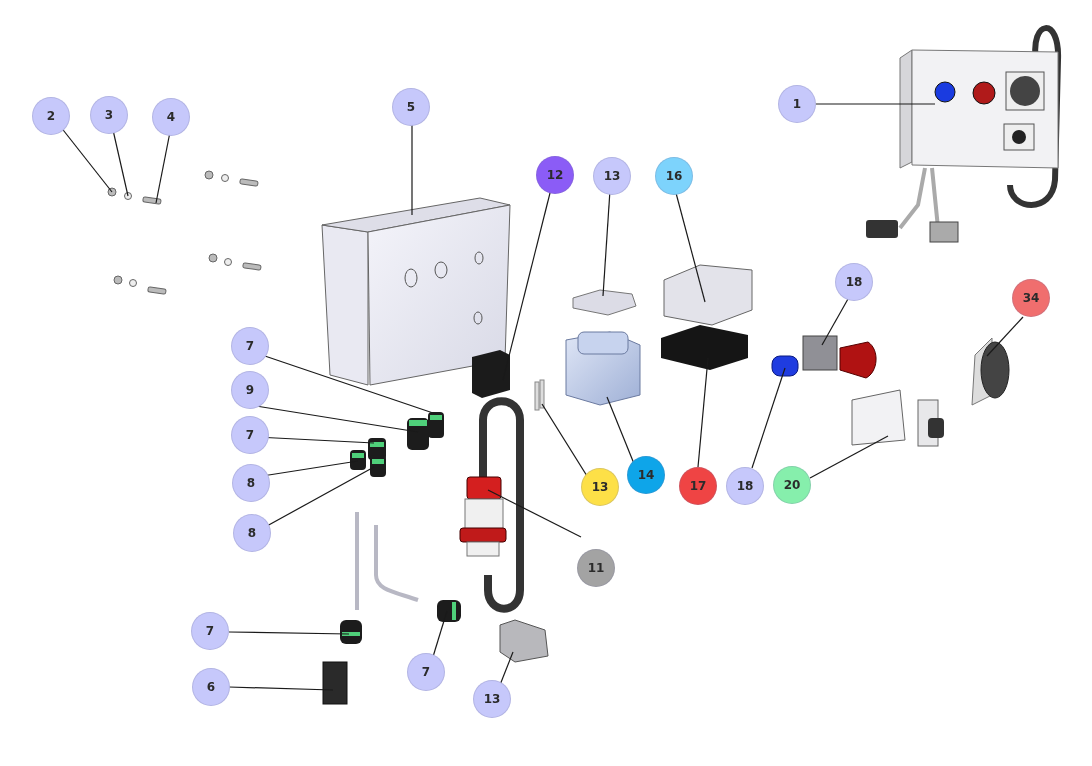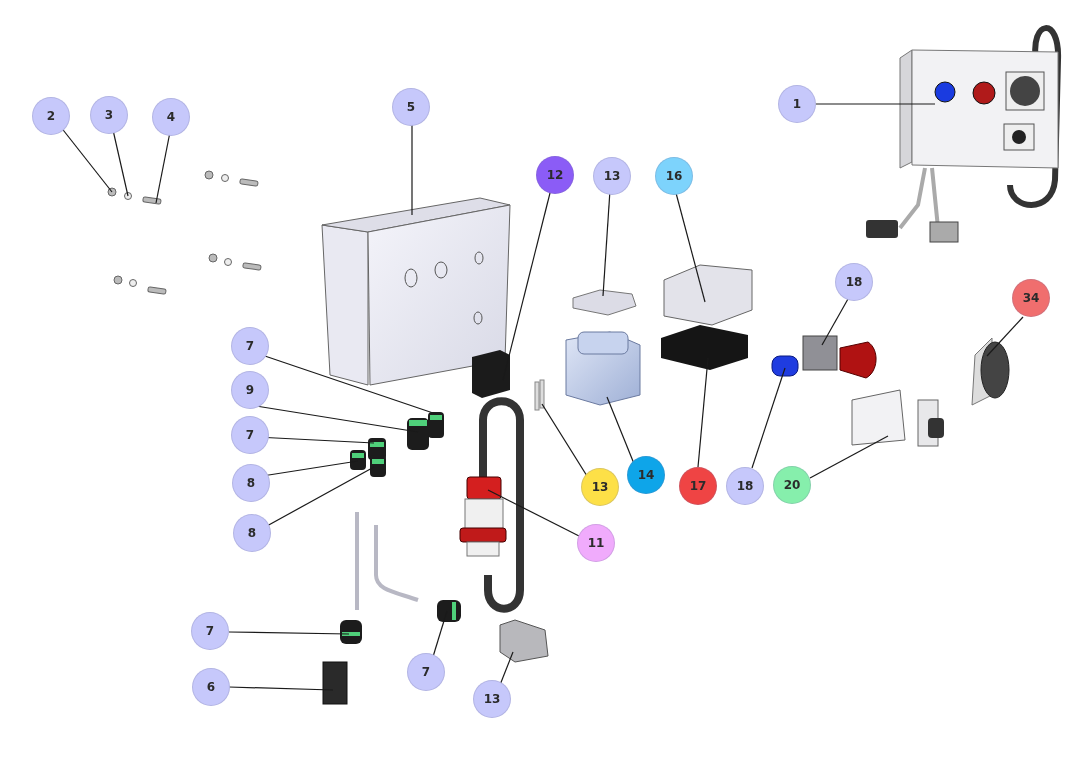--- a/index.html
+++ b/index.html
@@ -191,21 +191,21 @@
 <div class="callout" style="left:411px;top:107px;background:#c6c8fb">5</div>
 <div class="callout" style="left:211px;top:687px;background:#c6c8fb">6</div>
 <div class="callout" style="left:250px;top:346px;background:#c6c8fb">7</div>
 <div class="callout" style="left:250px;top:390px;background:#c6c8fb">9</div>
 <div class="callout" style="left:250px;top:435px;background:#c6c8fb">7</div>
 <div class="callout" style="left:251px;top:483px;background:#c6c8fb">8</div>
 <div class="callout" style="left:252px;top:533px;background:#c6c8fb">8</div>
 <div class="callout" style="left:210px;top:631px;background:#c6c8fb">7</div>
 <div class="callout" style="left:426px;top:672px;background:#c6c8fb">7</div>
 <div class="callout" style="left:492px;top:699px;background:#c6c8fb">13</div>
-<div class="callout" style="left:596px;top:543px;background:#f0abfc">11</div>
+<div class="callout" style="left:596px;top:568px;background:#a3a3a3">11</div>
 <div class="callout" style="left:555px;top:175px;background:#8b5cf6">12</div>
 <div class="callout" style="left:600px;top:487px;background:#fde047">13</div>
 <div class="callout" style="left:646px;top:475px;background:#0ea5e9">14</div>
 <div class="callout" style="left:612px;top:176px;background:#c6c8fb">13</div>
 <div class="callout" style="left:674px;top:176px;background:#7dd3fc">16</div>
 <div class="callout" style="left:698px;top:486px;background:#ef4444">17</div>
 <div class="callout" style="left:745px;top:486px;background:#c6c8fb">18</div>
 <div class="callout" style="left:854px;top:282px;background:#c6c8fb">18</div>
 <div class="callout" style="left:792px;top:485px;background:#86efac">20</div>
 <div class="callout" style="left:1031px;top:298px;background:#f06e6e">34</div>

